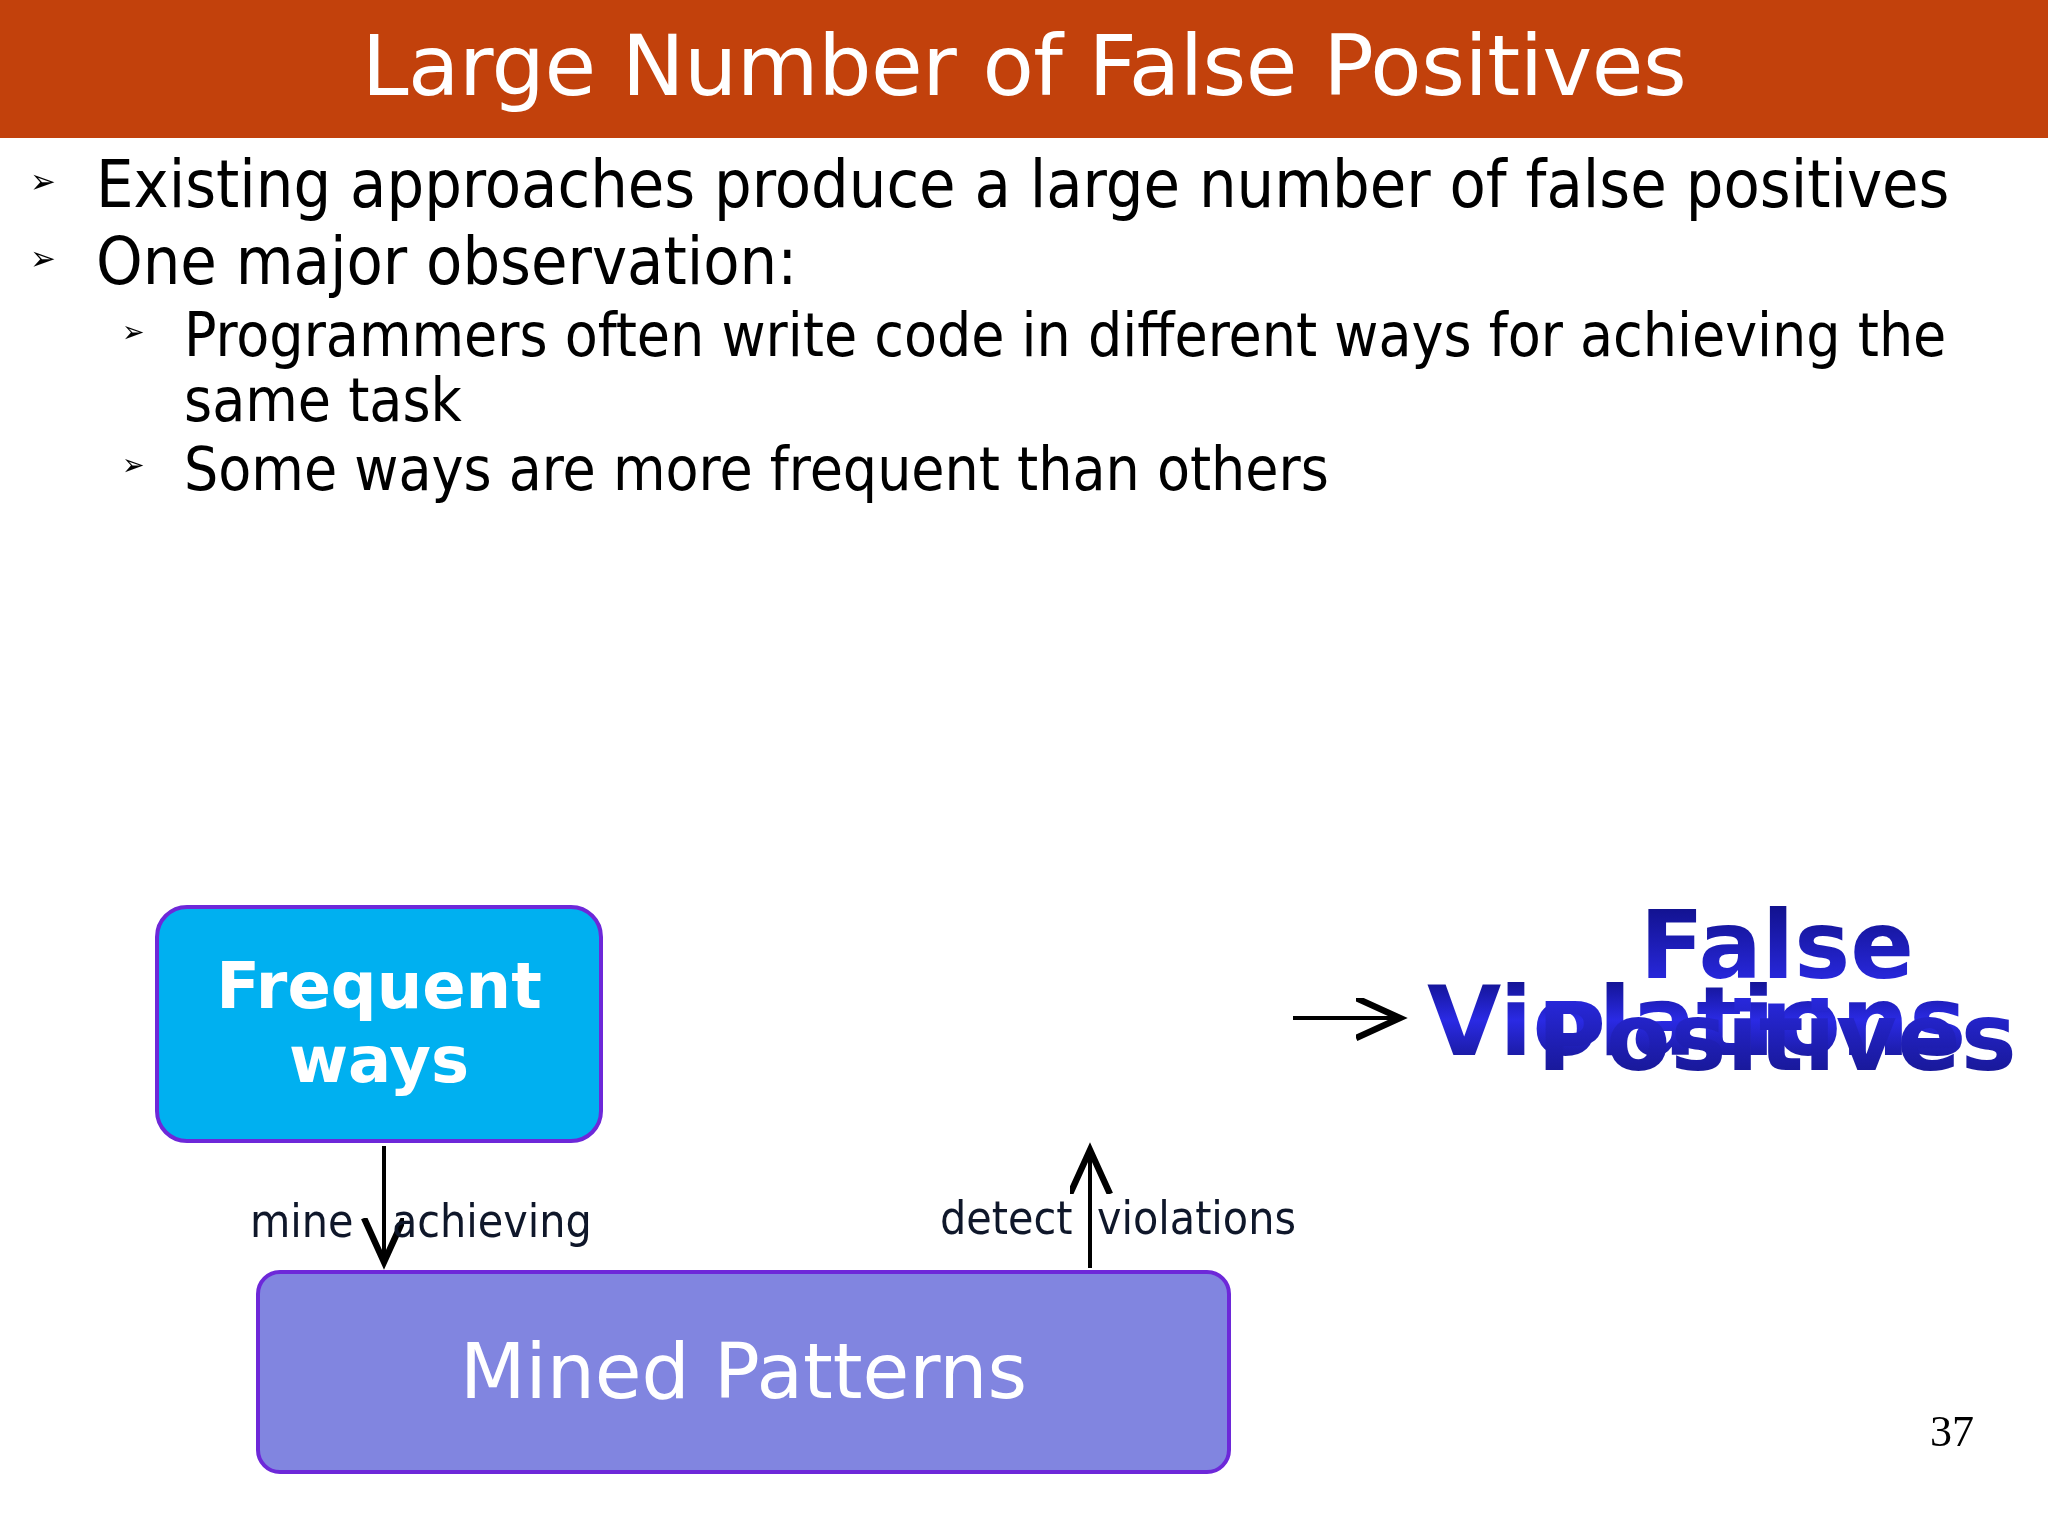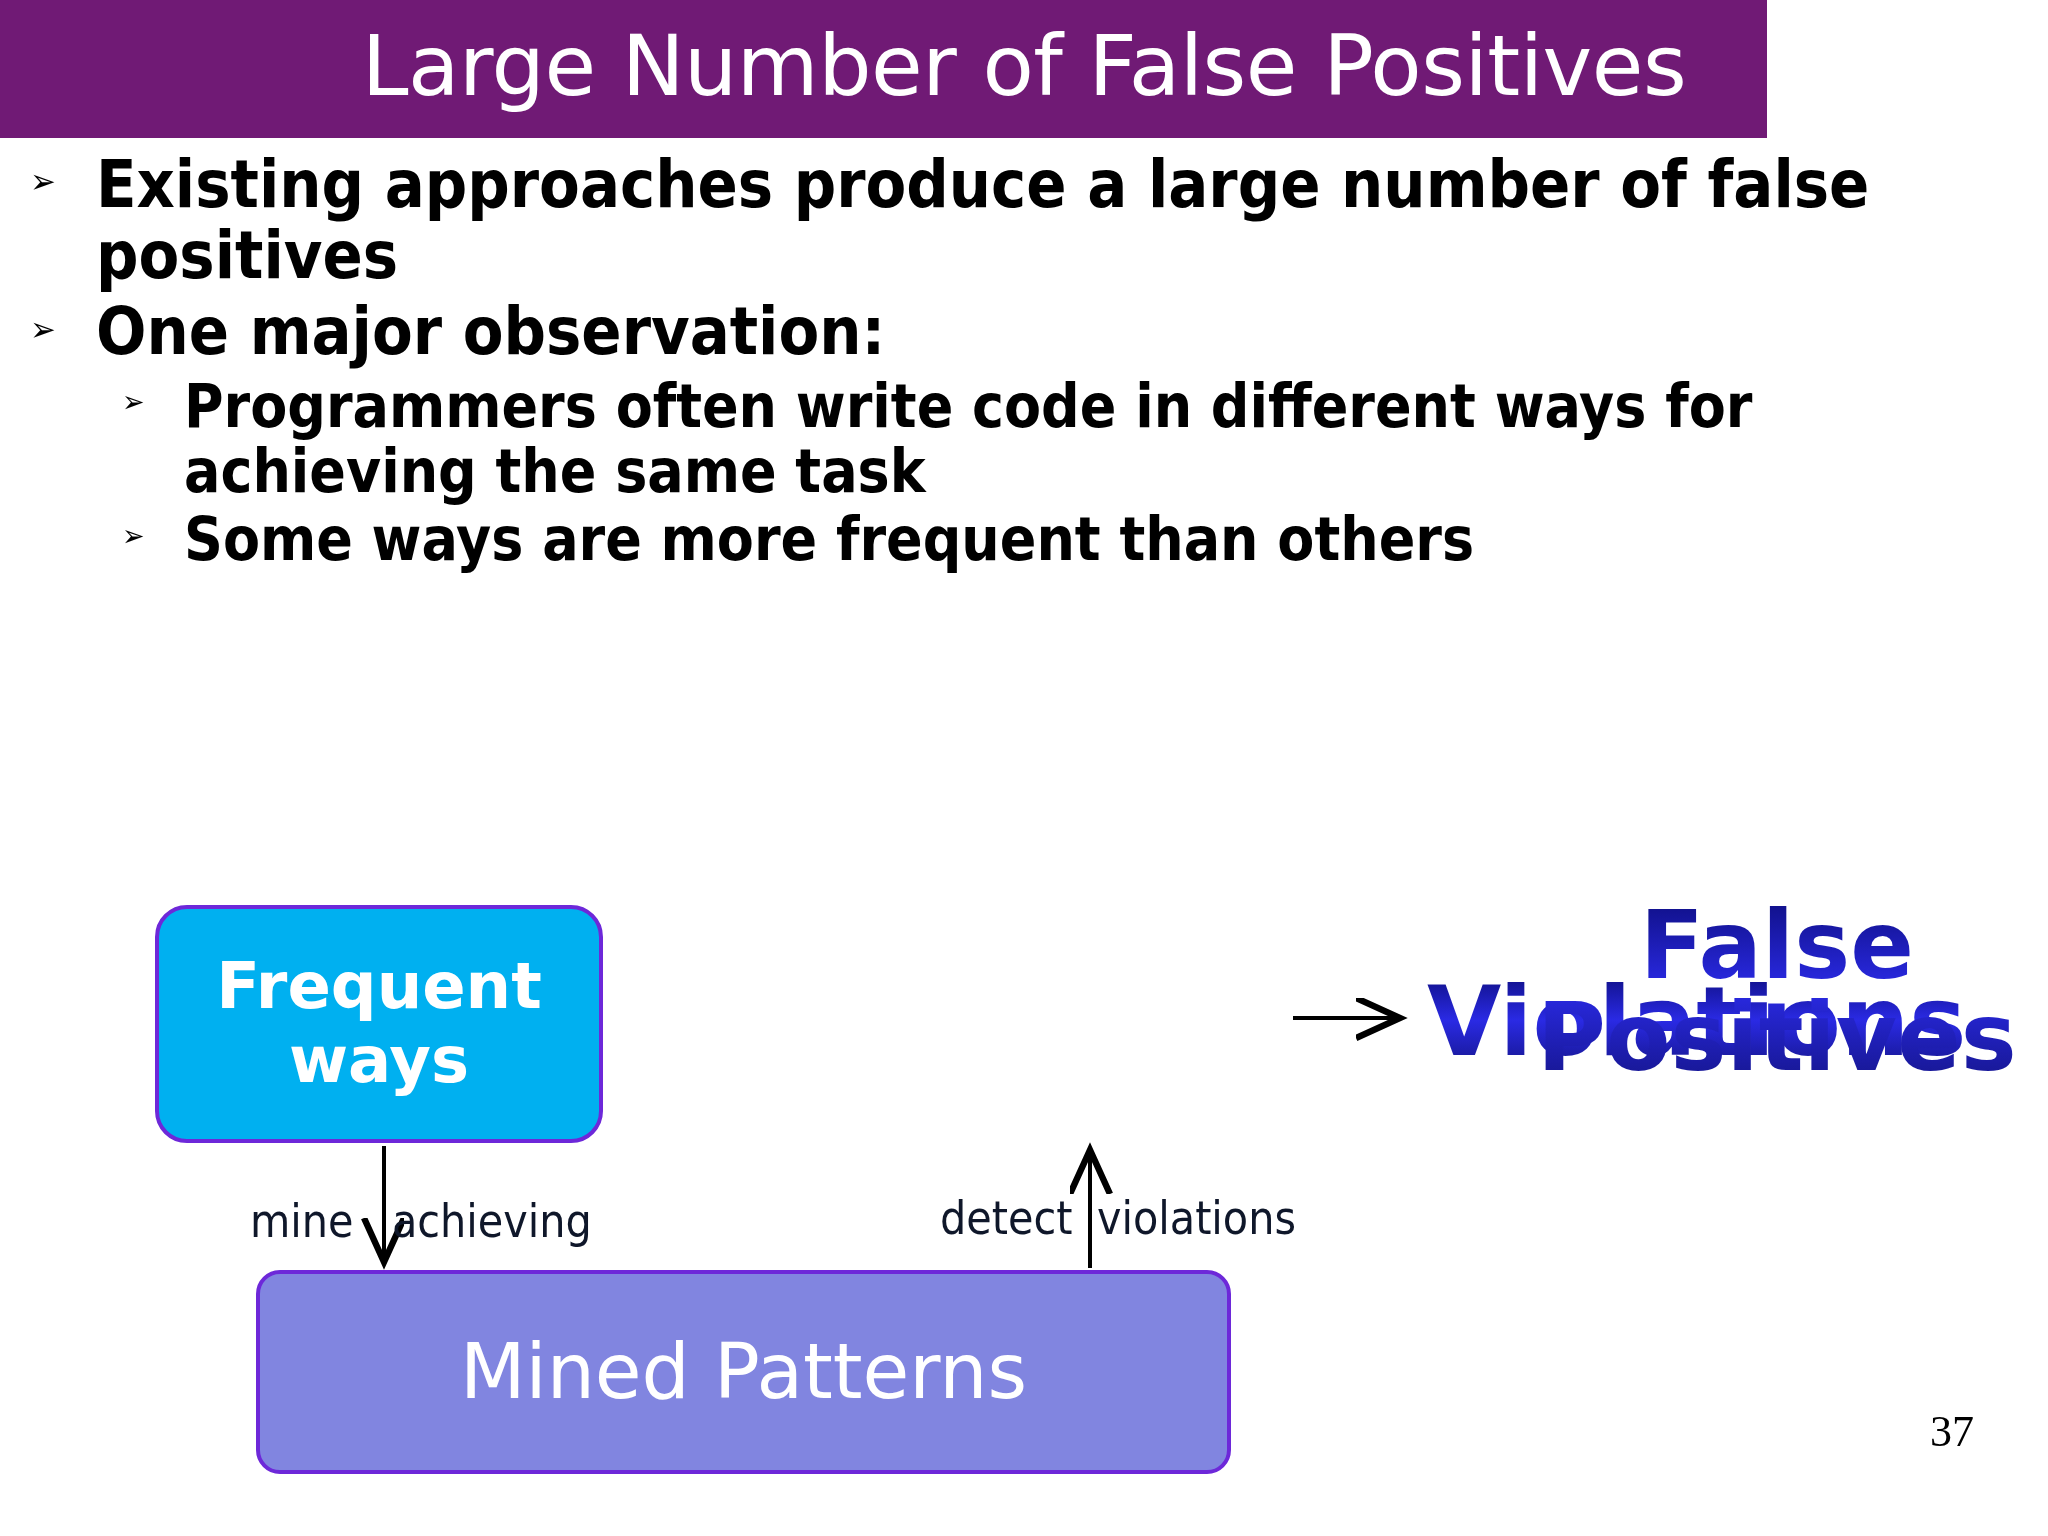--- a/index.html
+++ b/index.html
@@ -17,23 +17,23 @@
     height: 1536px;
     background: #ffffff;
     overflow: hidden;
   }
 
   
   #title-banner {
     position: absolute;
     left: 0;
     top: 0;
-    width: 1767px;
+    width: 2048px;
     height: 138px;
-    background: #701a75;
+    background: #c2410c;
   }
   #title-text {
     position: absolute;
     left: 0;
     top: 0;
     width: 2048px;
     height: 138px;
     line-height: 132px;
     text-align: center;
     color: #ffffff;
@@ -80,21 +80,20 @@
     width: 66px;
   }
   .bullet-row.level2 .bullet-marker {
     width: 62px;
     font-size: 0.50em;
     padding-top: 0.45em;
   }
   .bullet-text {
     flex: 1 1 auto;
     display: block;
-    font-weight: bold;
   }
 
   
   #diagram {
     position: absolute;
     left: 0;
     top: 0;
     width: 2048px;
     height: 1536px;
     pointer-events: none;

